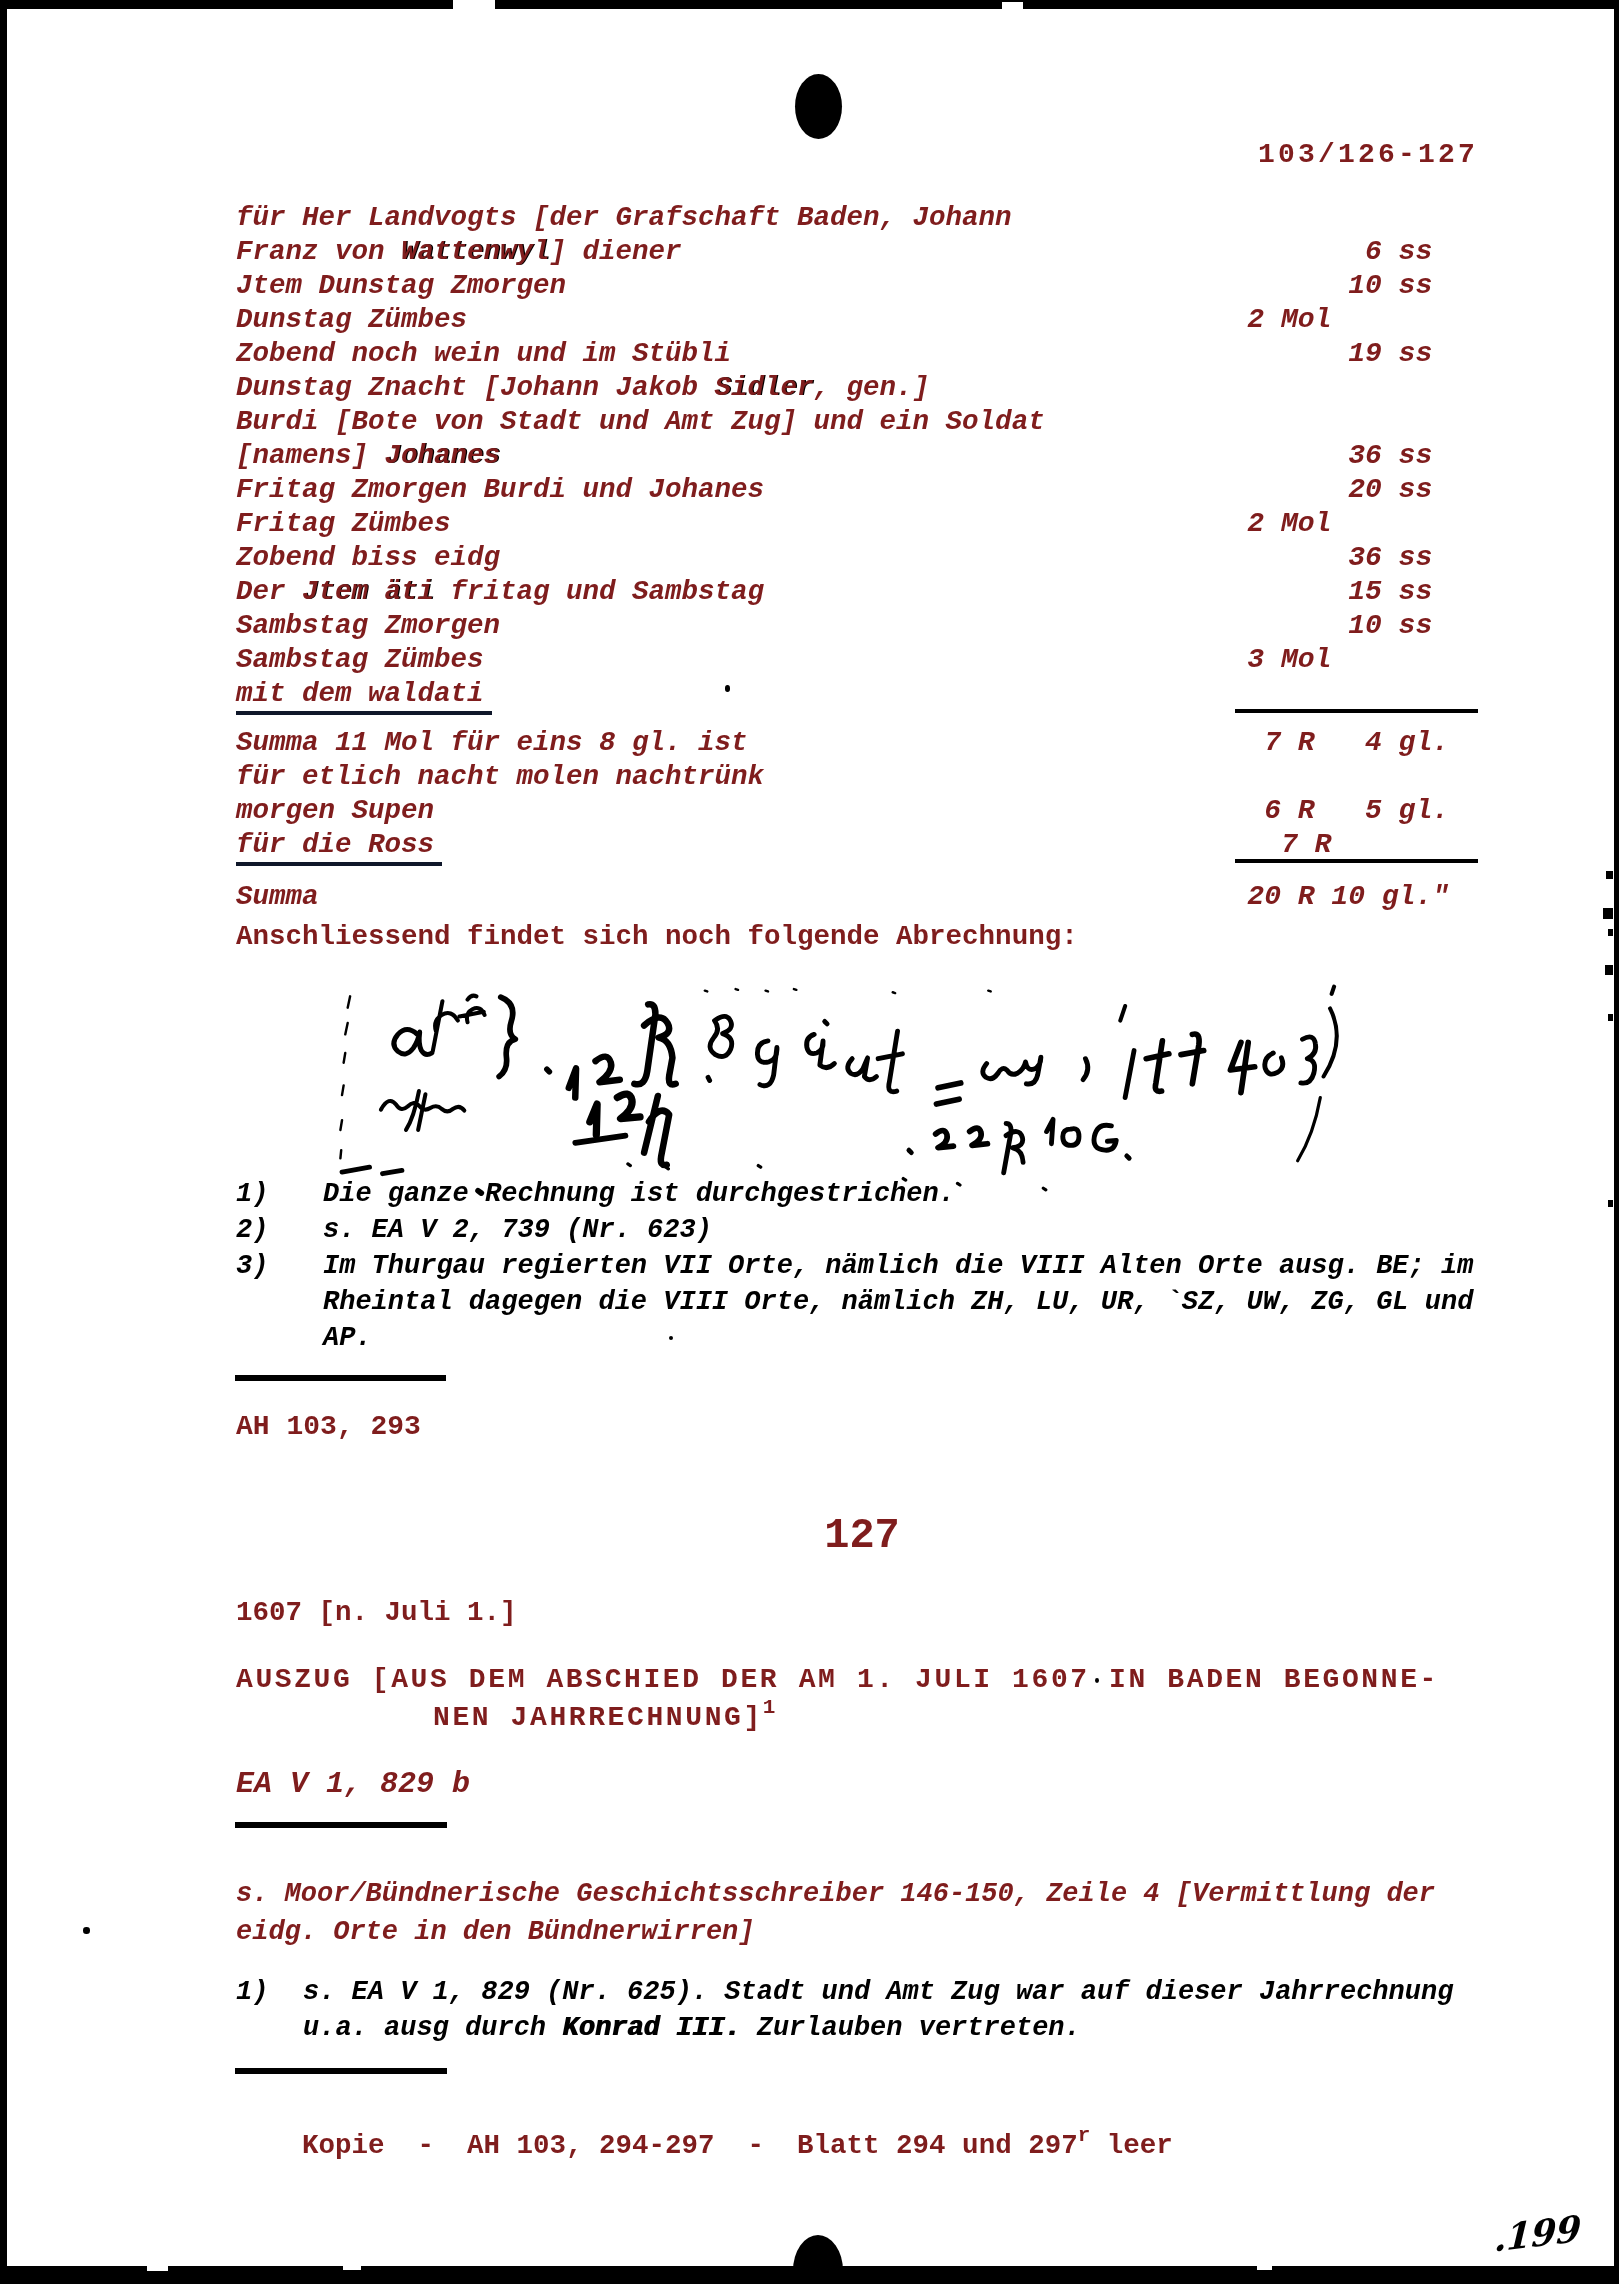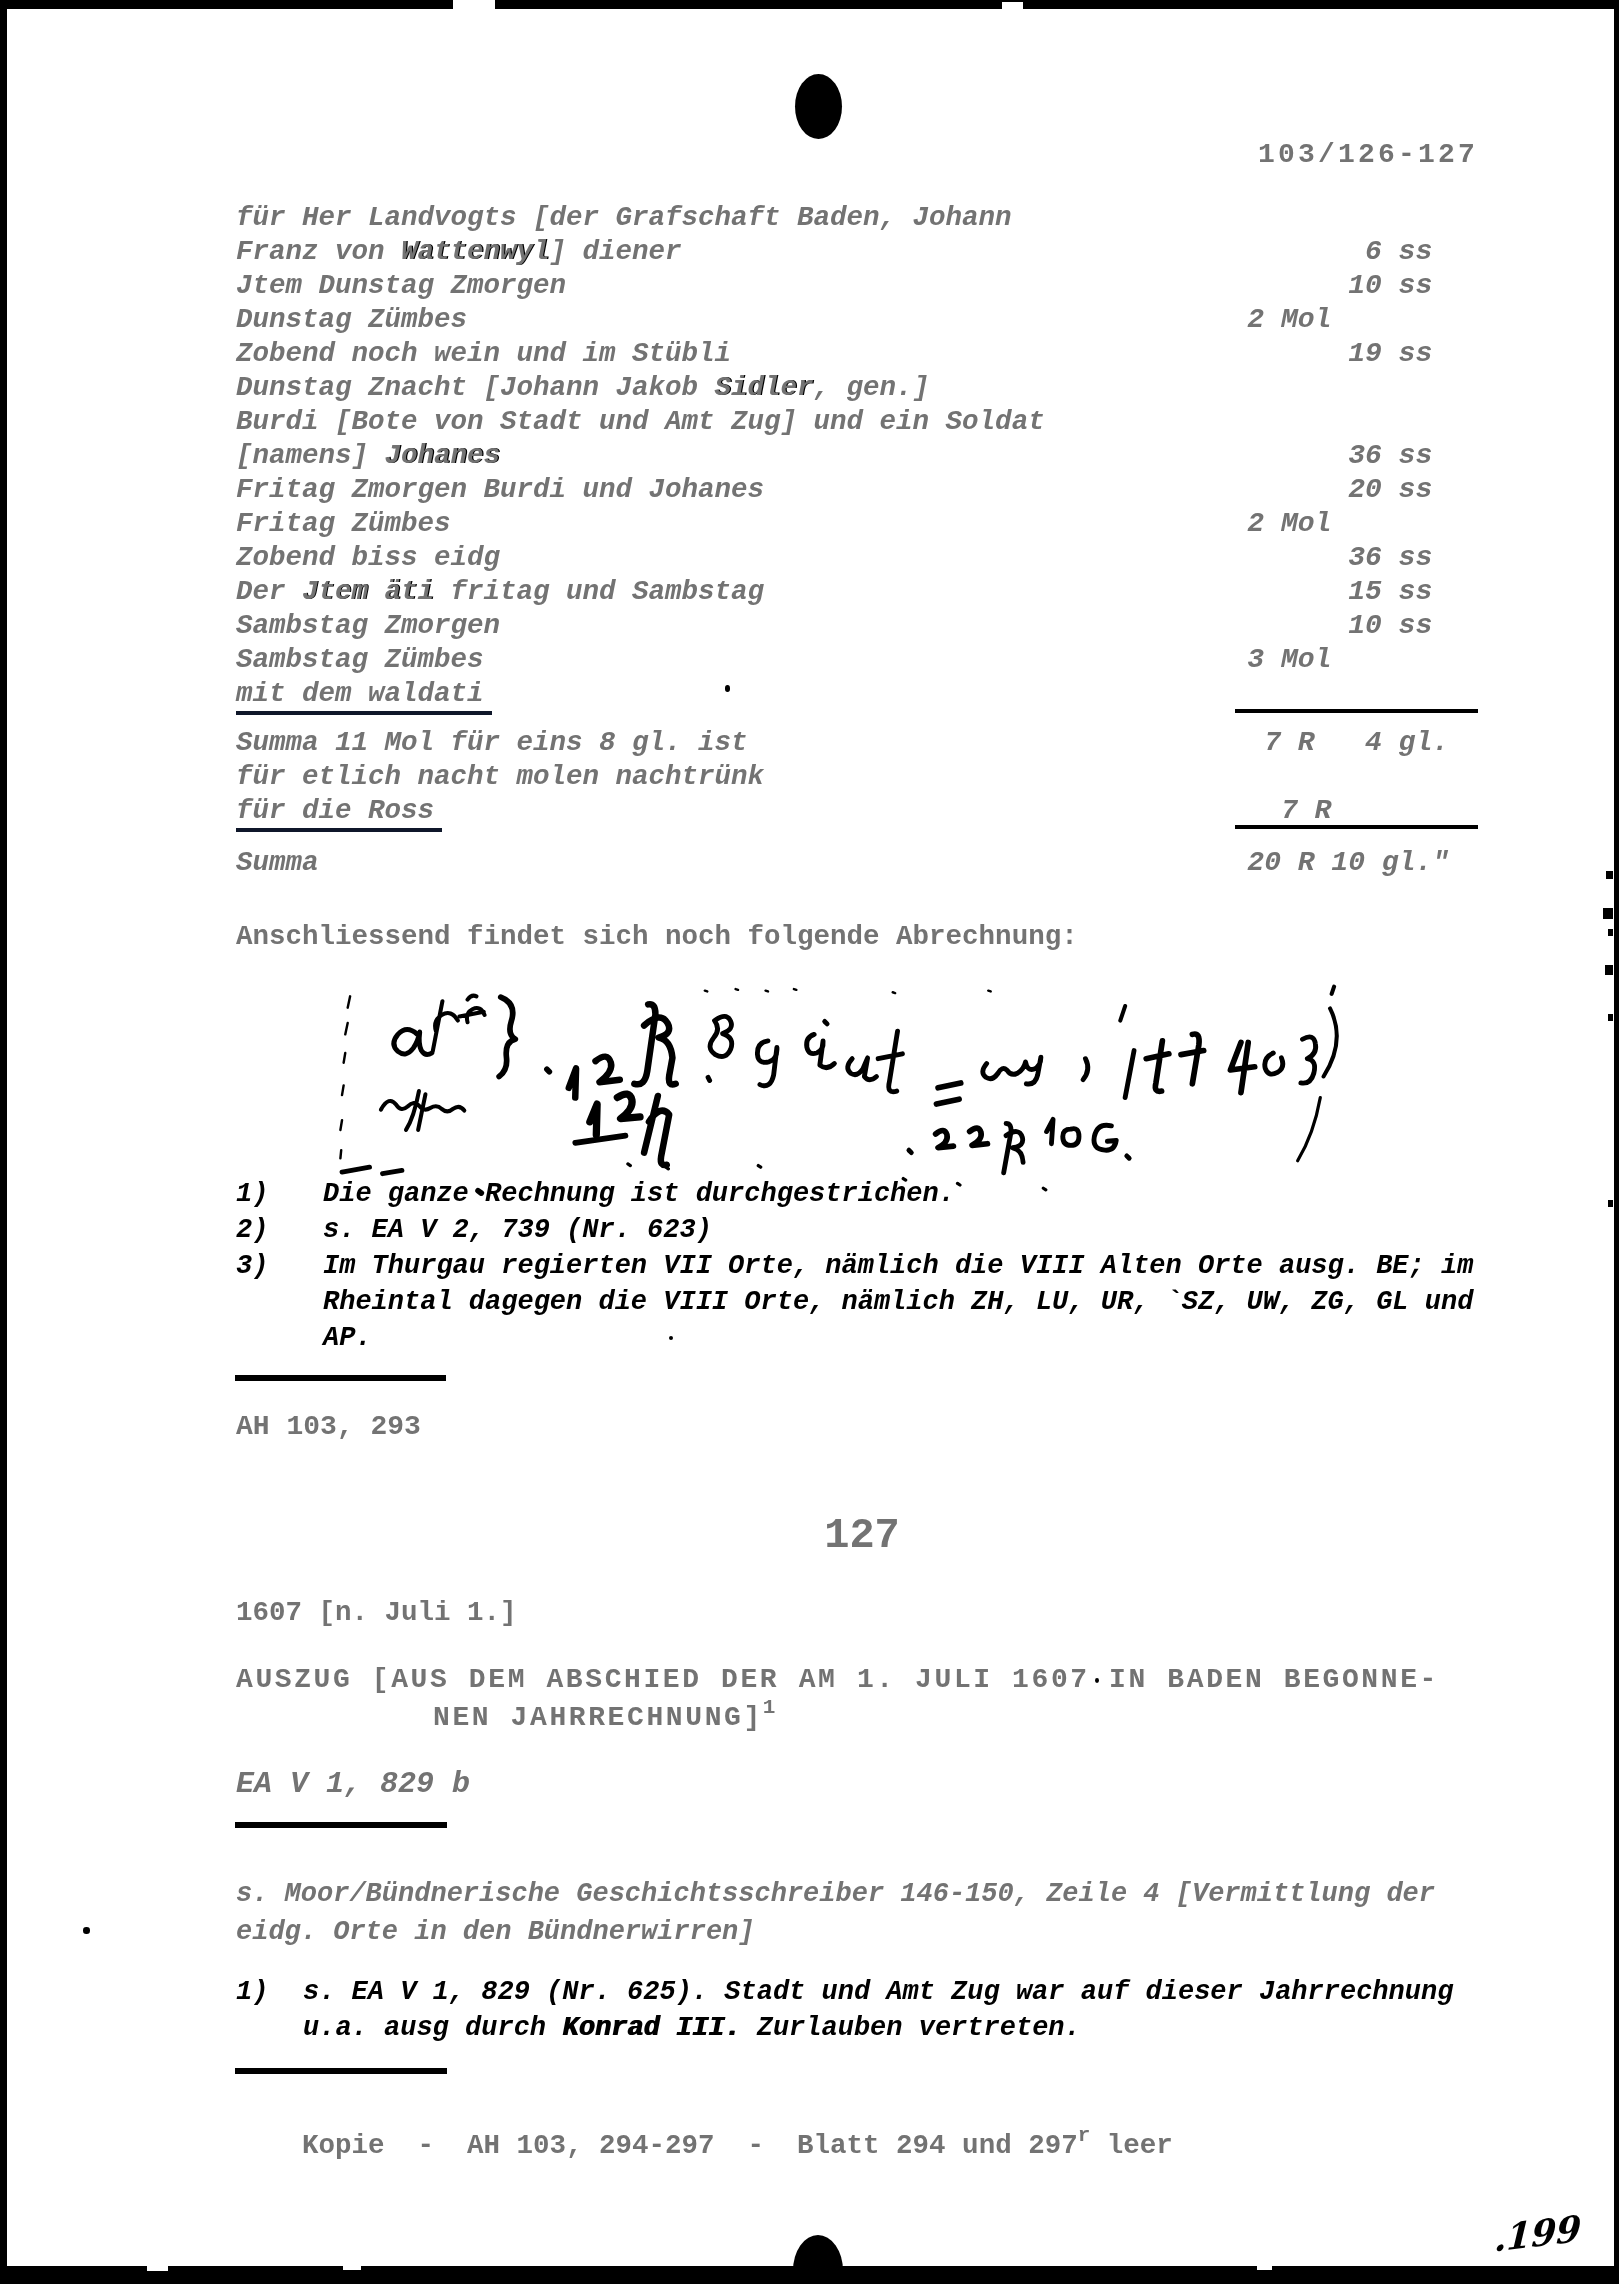--- a/index.html
+++ b/index.html
@@ -1,18 +1,18 @@
 <!DOCTYPE html>
 <html style="font-size:13px"><head>
 <meta charset="utf-8">
 <style>
   html,body{margin:0;padding:0;background:#888;}
   #page{position:relative;width:1619px;height:2284px;background:#ffffff;overflow:hidden;
         font-family:"Liberation Mono","DejaVu Sans Mono",monospace;color:#000;}
-  .mono{font-family:"Liberation Mono","DejaVu Sans Mono",monospace;font-weight:700;color:#737373;}
+  .mono{font-family:"Liberation Mono","DejaVu Sans Mono",monospace;font-weight:700;color:#7f1d1d;}
   .it{font-style:italic;}
   .xb{text-shadow:1.1px 0 0 #000;}
   .pre{white-space:pre;}
   .abs{position:absolute;}
   
   .edge{position:absolute;background:#000;}
   .notch{position:absolute;background:#fff;}
   .hole{position:absolute;background:#000;border-radius:50%;}
   .speck{position:absolute;background:#000;border-radius:50%;}
   .tick{position:absolute;background:#000;}
@@ -78,20 +78,21 @@
       <div class="lrow"><span class="lt"><span>Fritag Zmorgen Burdi und Johanes</span></span><span class="amt">20 ss </span></div>
       <div class="lrow"><span class="lt"><span>Fritag Zümbes</span></span><span class="amt">2 Mol       </span></div>
       <div class="lrow"><span class="lt"><span>Zobend biss eidg</span></span><span class="amt">36 ss </span></div>
       <div class="lrow"><span class="lt"><span>Der </span><span class="xb">Jtem äti</span><span> fritag und Sambstag</span></span><span class="amt">15 ss </span></div>
       <div class="lrow"><span class="lt"><span>Sambstag Zmorgen</span></span><span class="amt">10 ss </span></div>
       <div class="lrow"><span class="lt"><span>Sambstag Zümbes</span></span><span class="amt">3 Mol       </span></div>
       <div class="lrow"><span class="lt ul"><span>mit dem waldati</span></span><div class="arule"></div></div>
       <div class="gaprow" style="height: 14.6px;"></div>
       <div class="lrow"><span class="lt"><span>Summa 11 Mol für eins 8 gl. ist</span></span><span class="amt">7 R   4 gl.</span></div>
       <div class="lrow"><span class="lt"><span>für etlich nacht molen nachtrünk</span></span></div>
+      <div class="lrow"><span class="lt"><span>morgen Supen</span></span><span class="amt">6 R   5 gl.</span></div>
       <div class="lrow"><span class="lt ul"><span>für die Ross</span></span><span class="amt">7 R       </span><div class="arule"></div></div>
       <div class="gaprow" style="height: 18px;"></div>
       <div class="lrow"><span class="lt"><span>Summa</span></span><span class="amt">20 R 10 gl."</span></div>
     </div>
 
   <div class="blk mono" style="top:921px;font-size:27.5px;">Anschliessend findet sich noch folgende Abrechnung:</div>
 
   <svg class="hw abs" style="left:308px;top:984px;" width="1069" height="219" viewBox="0 0 1320 270">
 
     <path d="M52,15 l-3,14 M49,48 l-3,14 M46,85 l-2,12 M44,125 l-2,12 M42,168 l-2,12 M41,205 l-1,10" stroke-width="3"></path>

